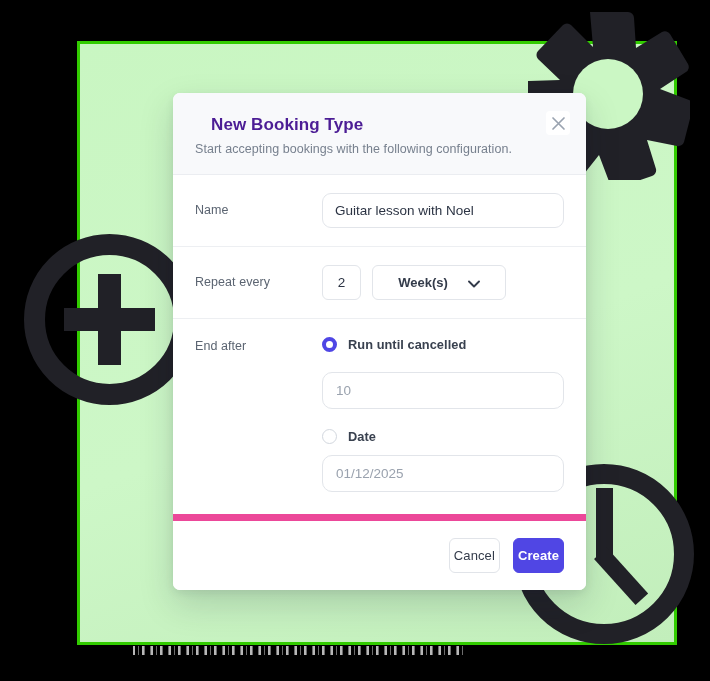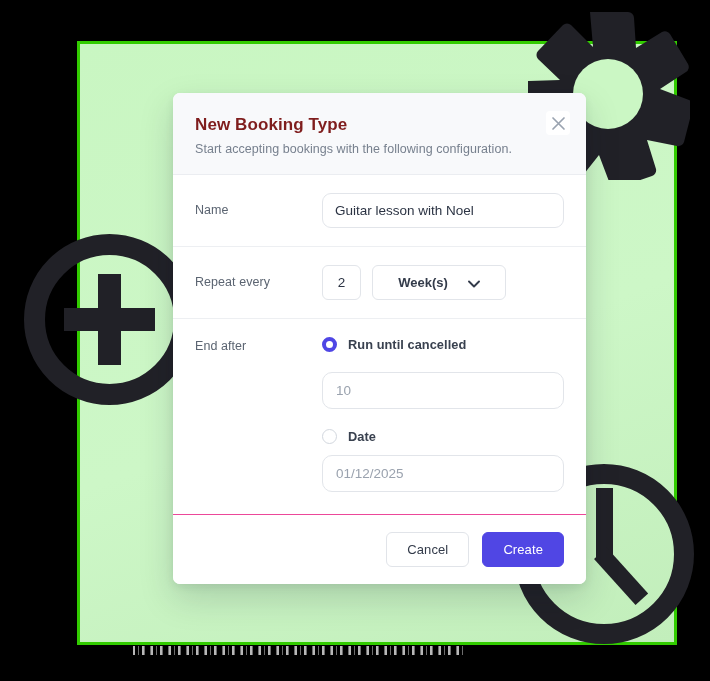--- a/index.html
+++ b/index.html
@@ -71,23 +71,23 @@
 
   .dialog-header {
     background: #f8f9fb;
     padding: 22px 22px 18px 22px;
     border-bottom: 1px solid #ebedf1;
     position: relative;
   }
   .dialog-title {
     font-size: 17px;
     font-weight: bold;
-    color: #7f1d1d;
+    color: #4c1d95;
     letter-spacing: .1px;
-    margin: 0 0 7px 0;
+    margin: 0 0 7px 16px;
   }
   .dialog-subtitle {
     font-size: 12.5px;
     color: #77808e;
     margin: 0;
     letter-spacing: .05px;
   }
   .close-btn {
     position: absolute;
     right: 16px;
@@ -113,21 +113,21 @@
     width: 127px;
     flex: 0 0 127px;
     font-size: 12.5px;
     color: #5b6471;
     padding-top: 10px;
     letter-spacing: .05px;
   }
   .row-control { flex: 1; }
 
   .row-name .row-label { padding-top: 10px; }
-  .row-endafter { border-bottom: 1px solid #ec4899; padding-bottom: 22px; }
+  .row-endafter { border-bottom: 7px solid #ec4899; padding-bottom: 22px; }
   .row-endafter .row-label { padding-top: 2px; }
 
   .text-input {
     box-sizing: border-box;
     width: 100%;
     height: 35px;
     border: 1px solid #e2e5ea;
     border-radius: 9px;
     background: #ffffff;
     font-family: "Liberation Sans", sans-serif;
@@ -220,34 +220,34 @@
     align-items: center;
     gap: 13px;
     padding: 17px 22px;
     background: #ffffff;
   }
   .btn {
     font-family: "Liberation Sans", sans-serif;
     font-size: 13px;
     border-radius: 6px;
     height: 35px;
-    padding: 0 20px;
+    padding: 0 4px;
     cursor: pointer;
     border: 1px solid transparent;
     letter-spacing: .1px;
   }
   .btn-cancel {
     background: #ffffff;
     border-color: #e1e4e9;
     color: #333b4a;
   }
   .btn-create {
     background: #5046e4;
     color: #ffffff;
-    font-weight: normal;
+    font-weight: bold;
     border-color: #5046e4;
   }
 </style>
 </head>
 <body>
 
 <div class="stage">
 
   <div class="green-panel"></div>
   <div class="noise-strip"></div>

